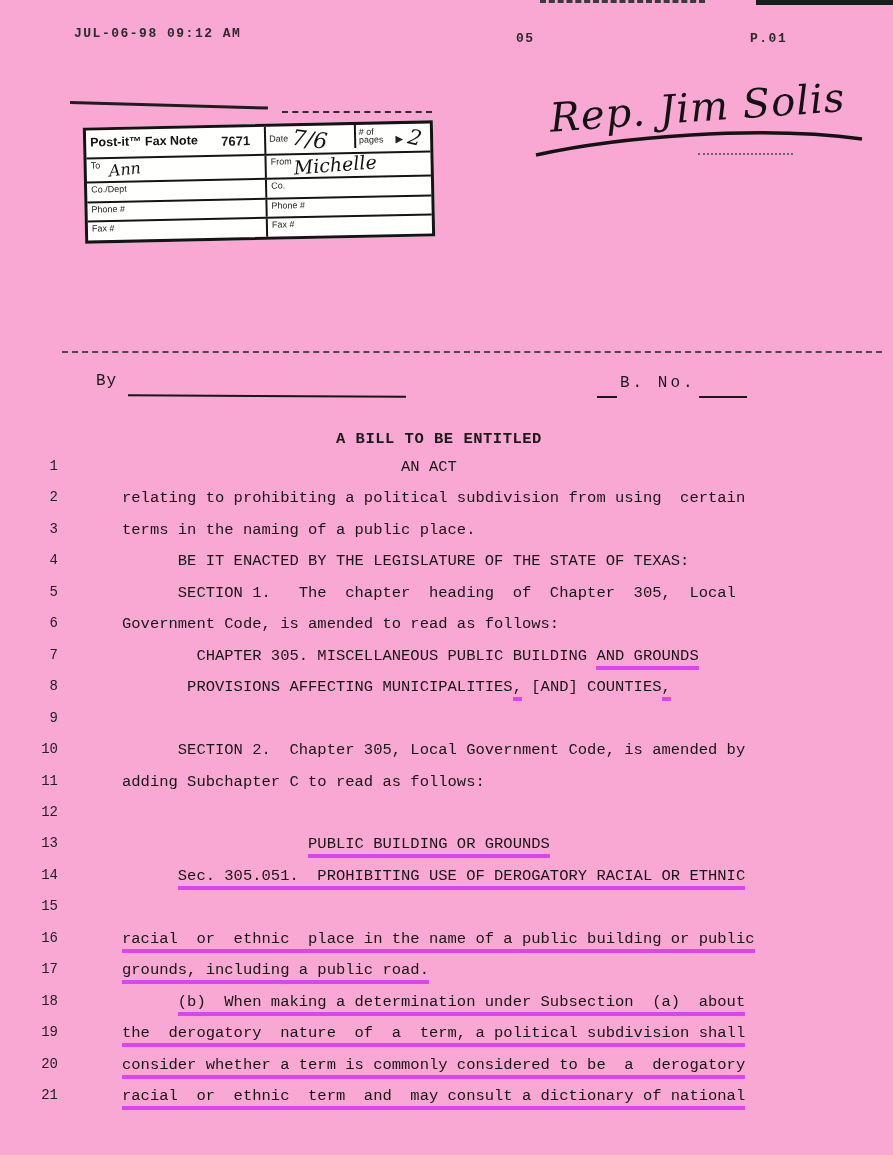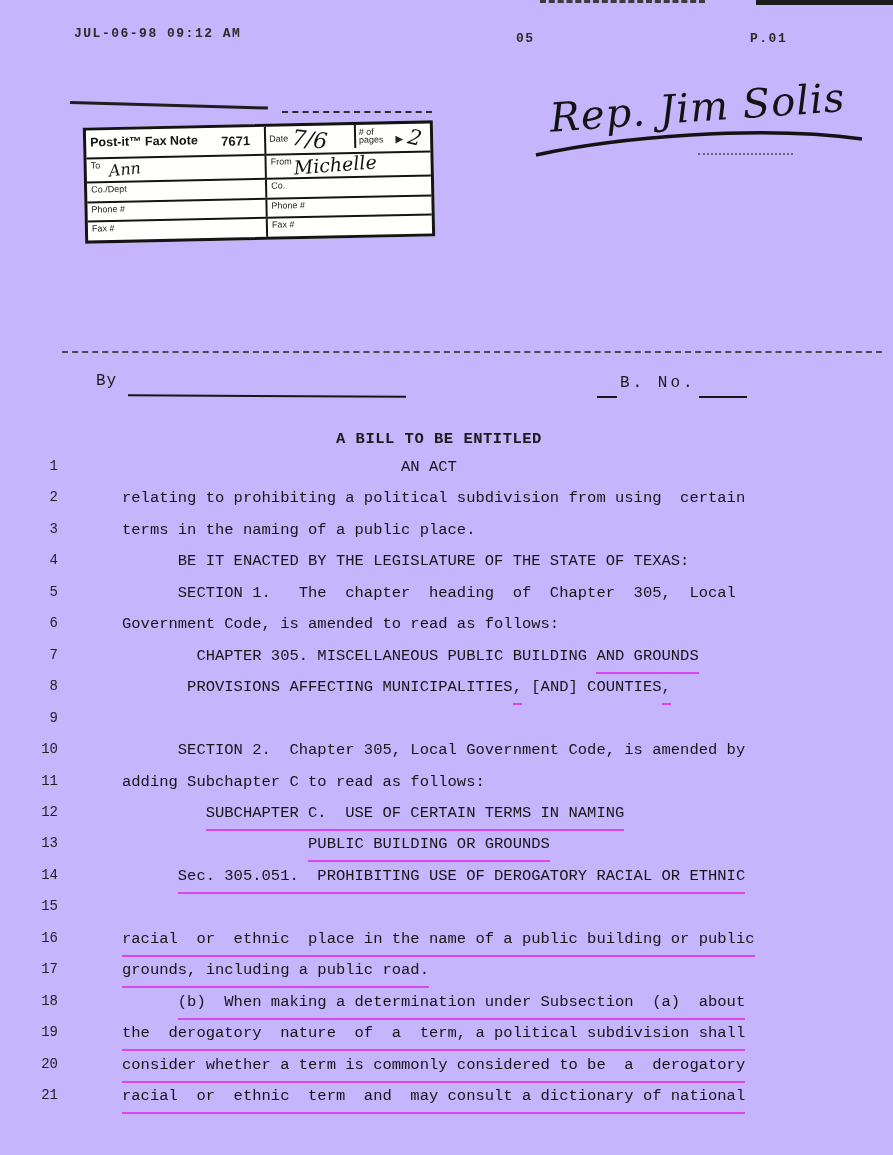--- a/index.html
+++ b/index.html
@@ -1,16 +1,16 @@
 <!DOCTYPE html>
 <html><head>
 <meta charset="utf-8">
 <style>
   html,body{margin:0;padding:0;background:#888;}
-  .page{position:relative;width:893px;height:1155px;background:#c4b5fd;overflow:hidden;
+  .page{position:relative;width:893px;height:1155px;background:#f9a8d4;overflow:hidden;
         font-family:"Liberation Mono","DejaVu Sans Mono",monospace;color:#1a1a1a;}
   .abs{position:absolute;}
   
   .fax-hd{font-size:13px;font-weight:700;letter-spacing:1.5px;color:#2b2b2b;}
   .top-dashes{border-top:3px dashed #3a3a3a;}
   .top-bar{background:#1c1c1c;}
   
   .hand{font-family:"DejaVu Serif",serif;font-style:italic;color:#141414;}
   .sig-underline-dots{border-top:2px dotted #666;}
   
@@ -33,21 +33,21 @@
   
   .rule{border-top:2.5px solid #161616;}
   .byline-t{font-size:16px;letter-spacing:1px;}
   
   .sep-dash{border-top:2px dashed #4a4a4a;}
   
   .doc-title{left:336px;top:430px;font-size:15.5px;font-weight:600;letter-spacing:0.5px;white-space:pre;}
   .line{position:absolute;left:0;width:100%;height:30px;}
   .num{position:absolute;left:28px;width:30px;text-align:right;font-size:14px;color:#222;}
   .txt{position:absolute;left:122px;white-space:pre;font-size:15.5px;color:#161616;}
-  .u{border-bottom:2px solid #d946ef;padding-bottom:7px;}
+  .u{border-bottom:4px solid #d946ef;padding-bottom:1px;}
   svg text{font-family:"DejaVu Serif",serif;}
 </style>
 </head>
 <body>
 
 <div class="page">
 
   <div class="abs top-dashes" style="left:540px;top:0;width:165px;"></div>
   <div class="abs top-bar" style="left:756px;top:0;width:137px;height:5px;"></div>
 
@@ -173,21 +173,20 @@
       <div class="line" style="top: 741.05px;">
         <span class="num">10</span>
         <span class="txt"><span>      SECTION 2.  Chapter 305, Local Government Code, is amended by</span></span>
       </div>
       <div class="line" style="top: 772.5px;">
         <span class="num">11</span>
         <span class="txt"><span>adding Subchapter C to read as follows:</span></span>
       </div>
       <div class="line" style="top: 803.95px;">
         <span class="num">12</span>
-        <span class="txt"><span>         </span><span class="u">SUBCHAPTER C.  USE OF CERTAIN TERMS IN NAMING</span></span>
       </div>
       <div class="line" style="top: 835.4px;">
         <span class="num">13</span>
         <span class="txt"><span>                    </span><span class="u">PUBLIC BUILDING OR GROUNDS</span></span>
       </div>
       <div class="line" style="top: 866.85px;">
         <span class="num">14</span>
         <span class="txt"><span>      </span><span class="u">Sec. 305.051.  PROHIBITING USE OF DEROGATORY RACIAL OR ETHNIC</span></span>
       </div>
       <div class="line" style="top: 898.3px;">

